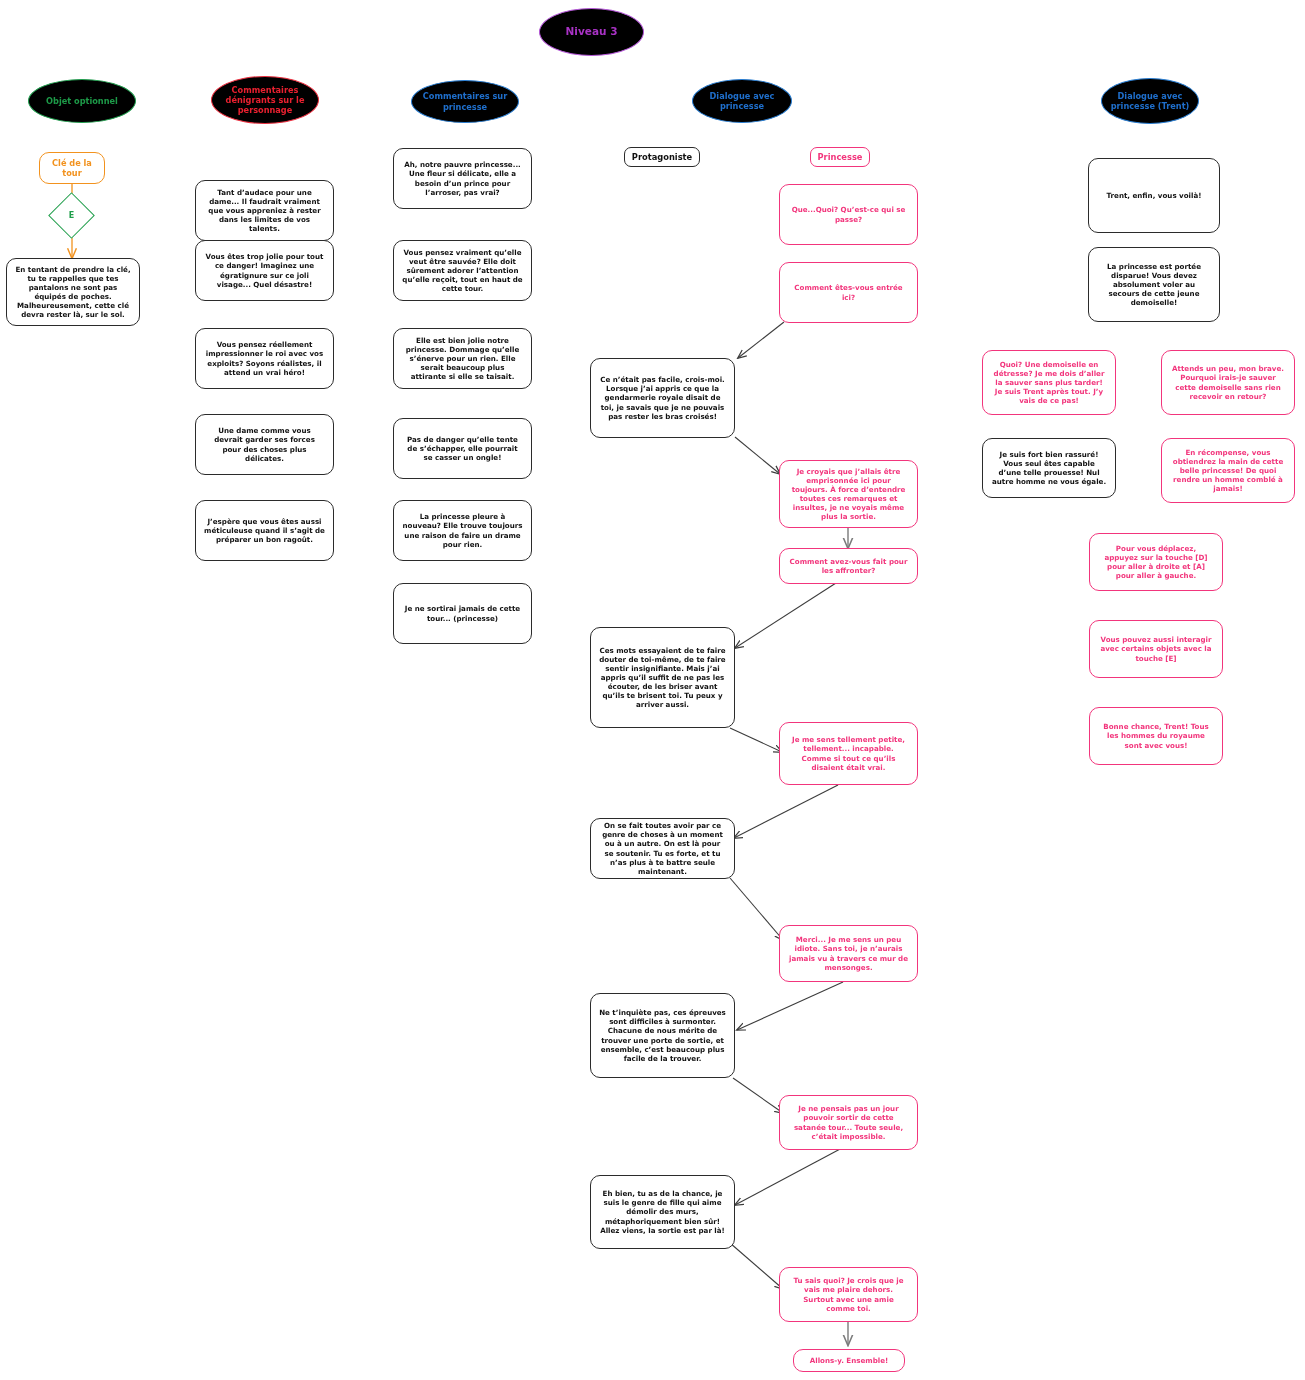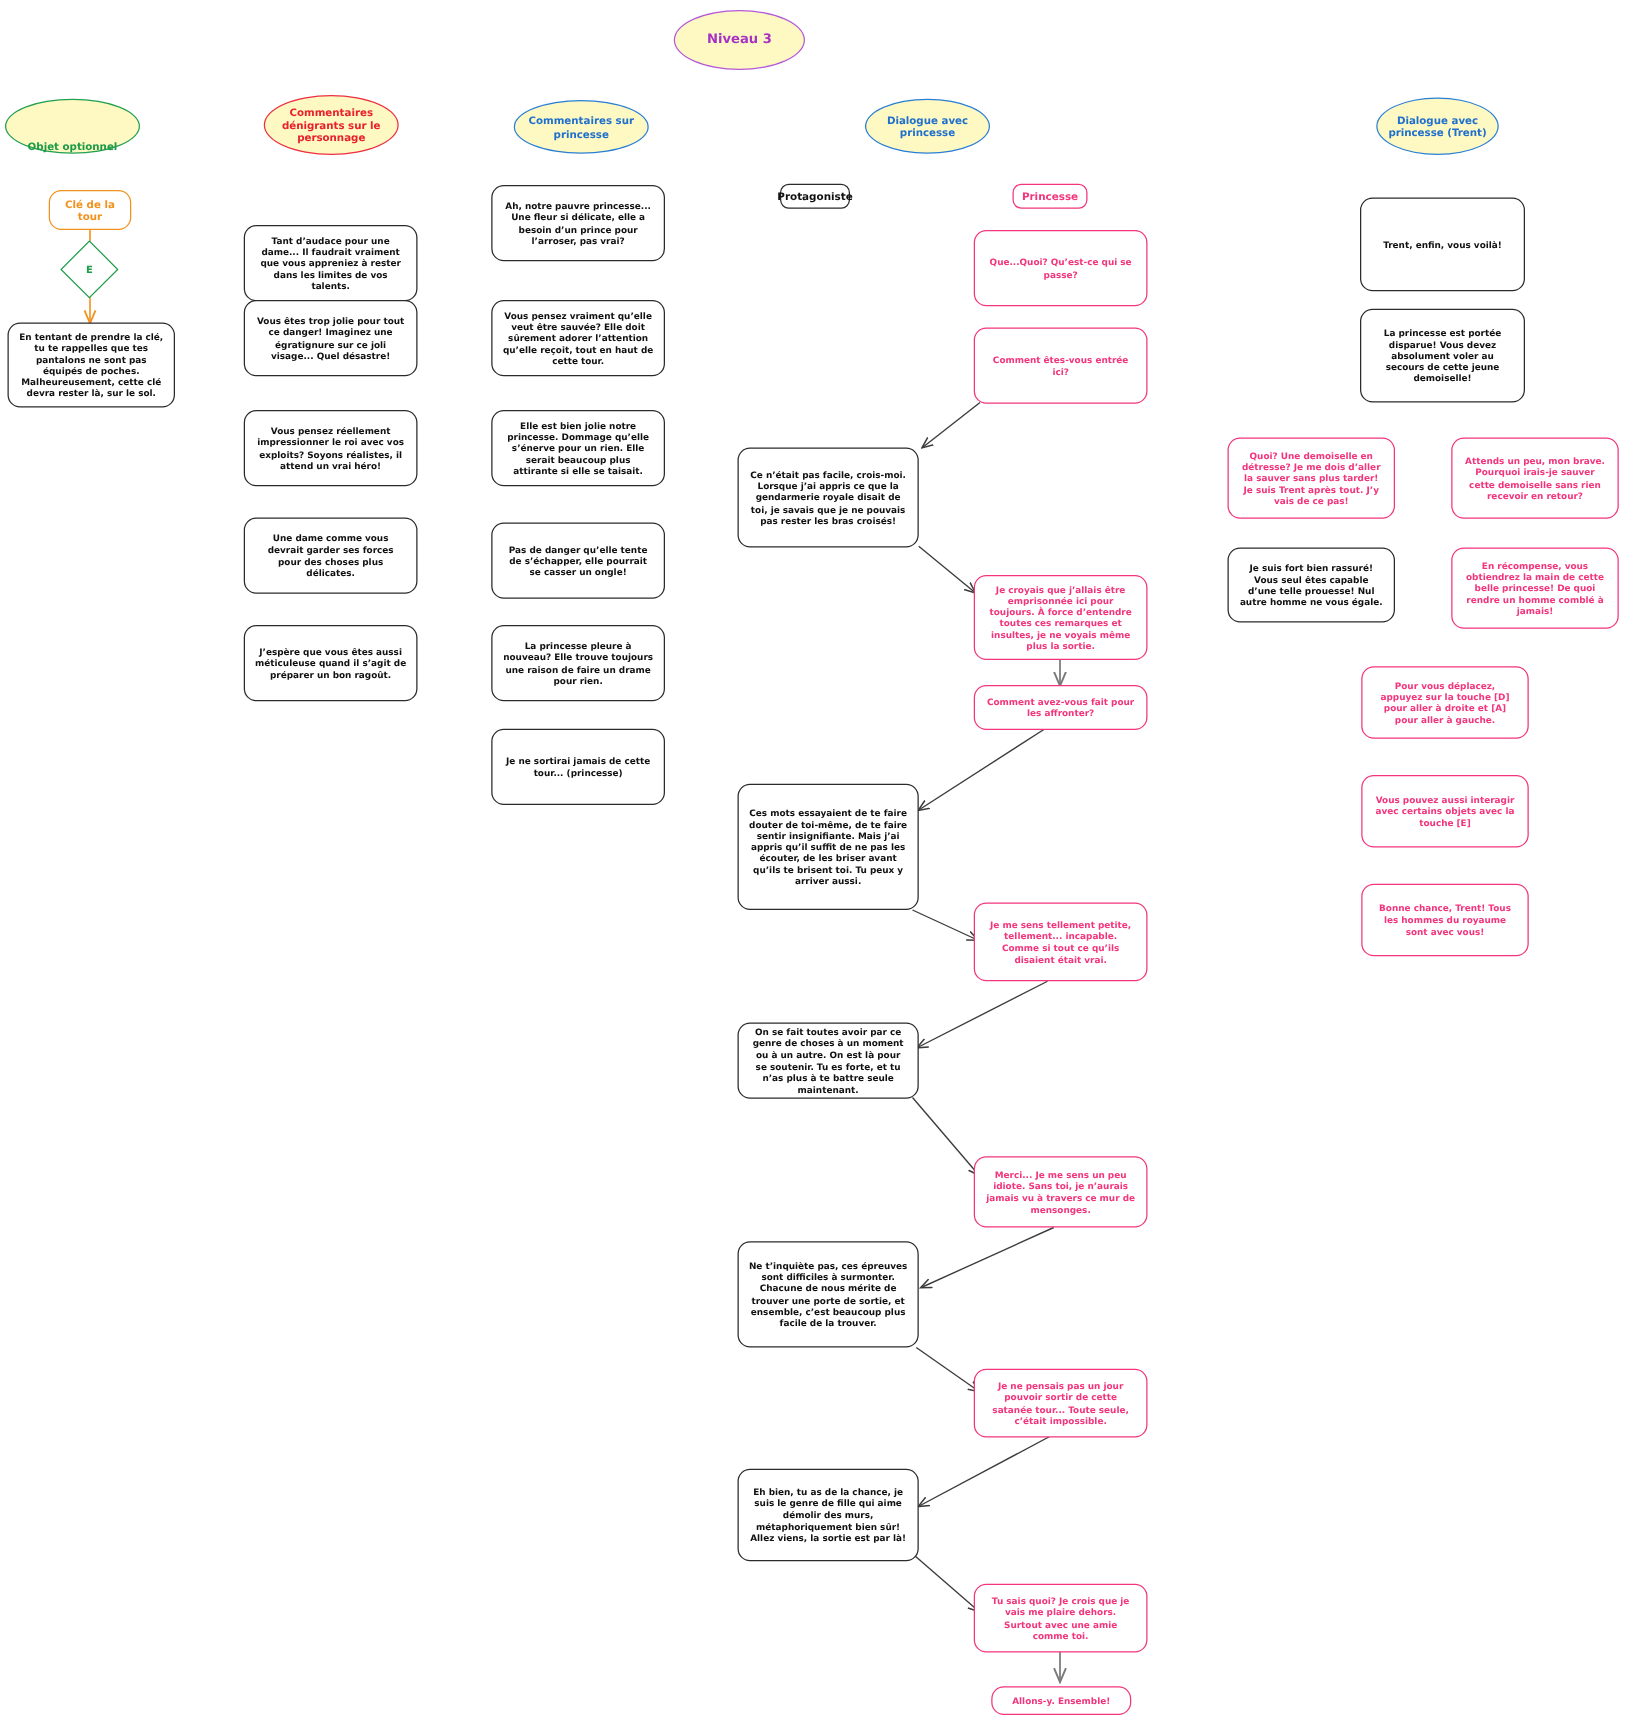--- a/index.html
+++ b/index.html
@@ -20,21 +20,21 @@
   
   .pink{border-color:#f2357c;color:#f2357c;}
   
   .orange{border-color:#f2921e;color:#f2921e;}
   
   .green{border-color:#1f9e4a;color:#1f9e4a;}
 
   
   .ell{position:absolute;box-sizing:border-box;display:flex;align-items:center;
        justify-content:center;text-align:center;border-radius:50%;
-       background:#fef9c3;font-weight:bold;line-height:1.25;}
+       background:#000000;font-weight:bold;line-height:1.25;}
   .ell.purple{border:1.7px solid #b558d8;color:#a832c4;font-size:10.5px;}
   .ell.green{border:1.7px solid #22a050;color:#1d9a48;font-size:8.2px;}
   .ell.red{border:1.7px solid #ec3040;color:#e8202f;font-size:8.2px;}
   .ell.blue{border:1.7px solid #2a7fd4;color:#1f6fcc;font-size:8.2px;}
 
   
   .diamond{position:absolute;box-sizing:border-box;border:1.5px solid #1f9e4a;
            transform:rotate(45deg);background:#fff;}
   .diamond>span{display:block;width:100%;height:100%;
            transform:rotate(-45deg);display:flex;align-items:center;
@@ -72,21 +72,21 @@
     <line x1="733" y1="1078" x2="783" y2="1113" stroke="#3c3c3c" stroke-width="1.1" marker-end="url(#ah)"></line>
     <line x1="842" y1="1148" x2="735" y2="1205" stroke="#3c3c3c" stroke-width="1.1" marker-end="url(#ah)"></line>
     <line x1="730" y1="1243" x2="783" y2="1289" stroke="#3c3c3c" stroke-width="1.1" marker-end="url(#ah)"></line>
     <line x1="848" y1="1321" x2="848" y2="1345" stroke="#7a7a7a" stroke-width="1.4" marker-end="url(#ahp)"></line>
   </svg>
 
   <div class="ell purple" style="left:539px;top:8px;width:105px;height:48px;">
     <span>Niveau 3</span>
   </div>
 
-  <div class="ell green" style="left:4px;top:79px;width:108px;height:44px;align-items:flex-end;">
+  <div class="ell green" style="left:28px;top:79px;width:108px;height:44px;">
     <span>Objet optionnel</span>
   </div>
 
   <div class="node sm orange" style="left:39px;top:152px;width:66px;height:32px;">
     <span>Clé de la tour</span>
   </div>
 
   <div class="diamond" style="left:55px;top:199px;width:33px;height:33px;">
     <span>E</span>
   </div>
@@ -135,21 +135,21 @@
     <span>La princesse pleure à nouveau? Elle trouve toujours une raison de faire un drame pour rien.</span>
   </div>
   <div class="node tiny" style="left:393px;top:583px;width:139px;height:61px;">
     <span>Je ne sortirai jamais de cette tour... (princesse)</span>
   </div>
 
   <div class="ell blue" style="left:692px;top:79px;width:100px;height:44px;">
     <span>Dialogue avec princesse</span>
   </div>
 
-  <div class="node lbl" style="left:624px;top:147px;width:56px;height:20px;">
+  <div class="node lbl" style="left:624px;top:147px;width:76px;height:20px;">
     <span>Protagoniste</span>
   </div>
   <div class="node lbl pink" style="left:810px;top:147px;width:60px;height:20px;">
     <span>Princesse</span>
   </div>
 
   <div class="node tiny pink" style="left:779px;top:184px;width:139px;height:61px;">
     <span>Que...Quoi? Qu’est-ce qui se passe?</span>
   </div>
 

